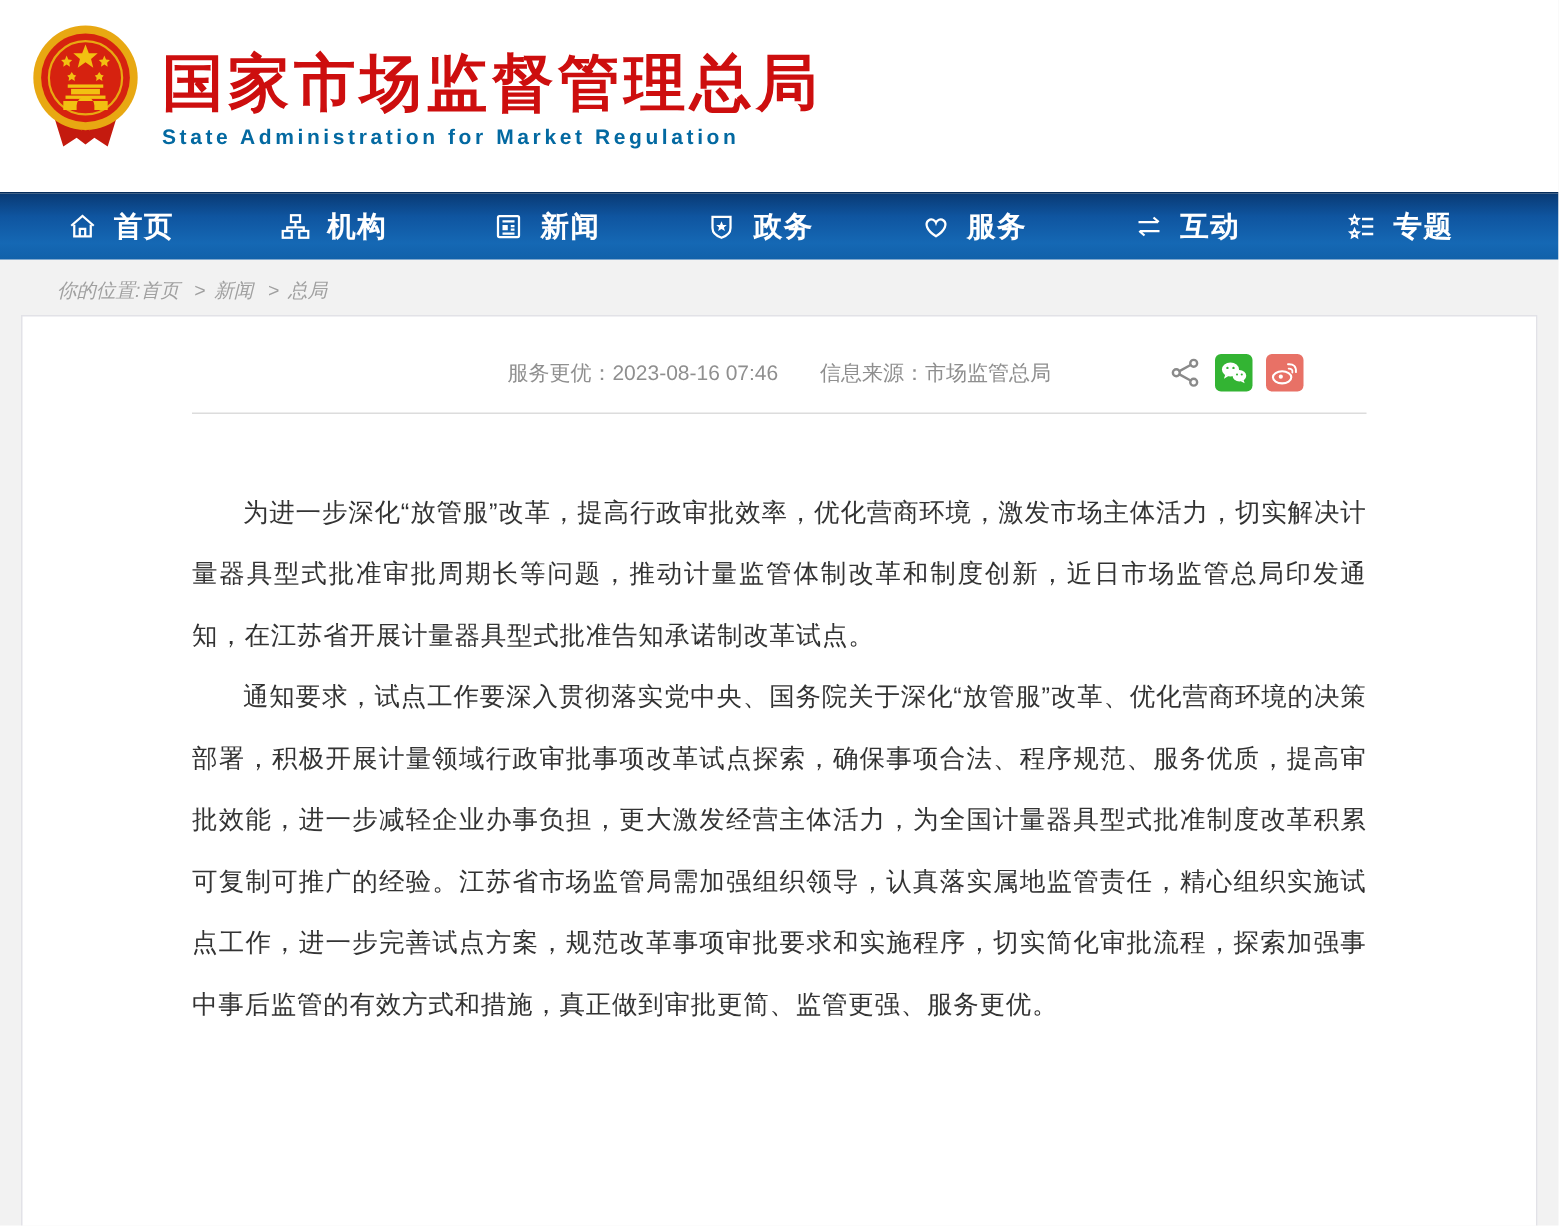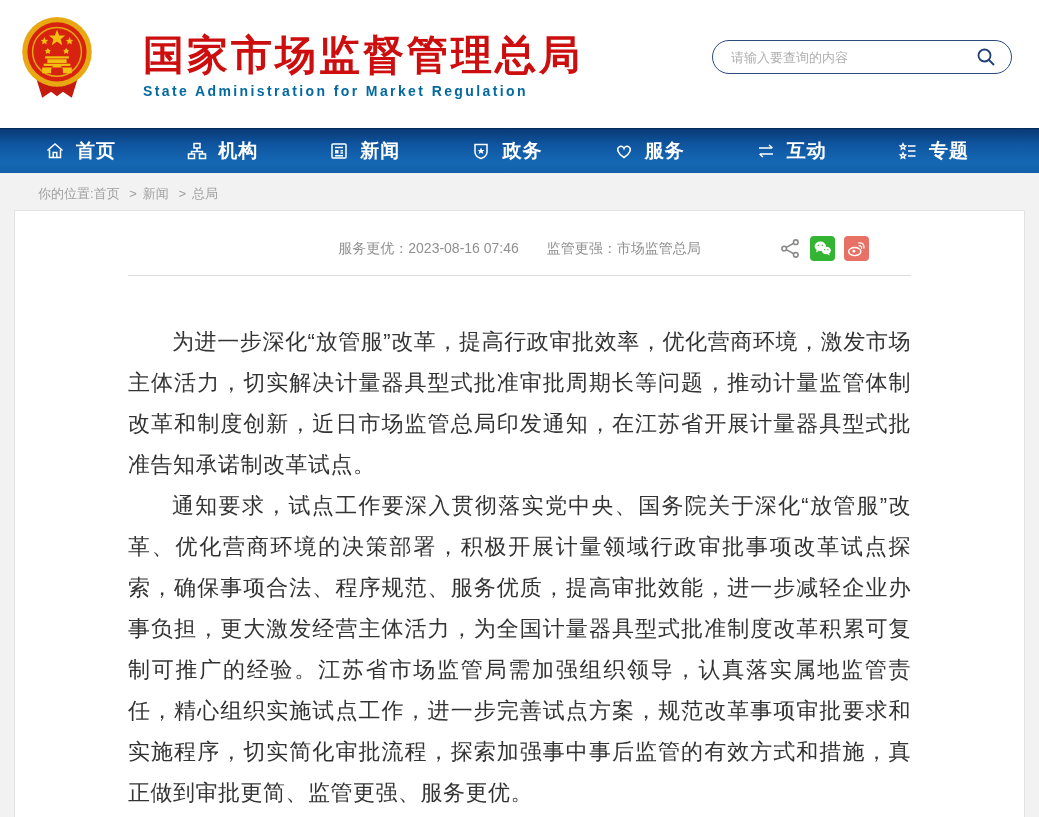--- a/index.html
+++ b/index.html
@@ -15,21 +15,20 @@
     height: 128px;
     background: #ffffff;
     position: relative;
   }
   .logo-link {
     position: absolute;
     left: 20px; top: 14px;
     display: flex;
     align-items: center;
     cursor: pointer;
-    gap: 35px;
   }
   .emblem { width: 74px; height: 92px; }
   .title-block { margin-left: 14px; padding-top: 10px; }
   .site-title-cn {
     color: #cd0e0e;
     font-size: 41px;
     font-weight: 700;
     letter-spacing: 3px;
     line-height: 48px;
     white-space: nowrap;
@@ -95,20 +94,21 @@
     letter-spacing: 1px;
   }
   .nav-icon { width: 20px; height: 20px; display: block; }
 
   
   .breadcrumb {
     height: 37px;
     padding: 12px 0 0 38px;
     font-size: 13px;
     color: #a0a0a0;
+    font-style: italic;
   }
   .breadcrumb .crumb-link { color: #a0a0a0; cursor: pointer; text-decoration: none; }
   .breadcrumb .sep { margin: 0 6px; }
 
   
   .content-card {
     margin: 0 14px;
     background: #ffffff;
     border: 1px solid #e2e2e7;
     height: 660px;
@@ -149,21 +149,21 @@
     cursor: pointer;
   }
   .share-badge svg { width: 21px; height: 21px; display: block; }
   .divider {
     border: none;
     border-top: 1px solid #dcdcdc;
     margin-top: 14px;
   }
   .article-body { margin-top: 45px; }
   .article-body p {
-    font-size: 22px;
+    font-size: 17px;
     line-height: 41px;
     color: #333333;
     text-align: justify;
     text-indent: 2em;
     letter-spacing: 0.5px;
   }
 </style>
 </head>
 <body>
 
@@ -184,29 +184,20 @@
       <rect x="32" y="66" width="36" height="3" fill="#f2c011"></rect>
       <path d="M30 71 h40 v8 h-12 v-4 a8 8 0 0 0 -16 0 v4 h-12 Z" fill="#f2c011"></path>
       <path d="M20 78 a33 33 0 0 0 60 0 l-5 4 a28 28 0 0 1 -50 0 Z" fill="#e8a812"></path>
     </svg>
     <div class="title-block">
       <div class="site-title-cn">国家市场监督管理总局</div>
       <div class="site-title-en">State Administration for Market Regulation</div>
     </div>
   </div>
 
-  <div class="search-box">
-    <input class="search-input" type="text" placeholder="请输入要查询的内容" style="">
-    <button class="search-btn">
-      <svg width="22" height="22" viewBox="0 0 22 22">
-        <circle cx="9.5" cy="9.5" r="6" fill="none" stroke="#1f3f77" stroke-width="1.8"></circle>
-        <line x1="14" y1="14" x2="18.5" y2="18.5" stroke="#1f3f77" stroke-width="1.8" stroke-linecap="round"></line>
-      </svg>
-    </button>
-  </div>
 </header>
 
 <nav class="main-nav">
   <div class="nav-item">
     <svg class="nav-icon" viewBox="0 0 20 20" fill="none" stroke="#fff" stroke-width="1.5">
       <path d="M2.5 9.5 L10 3 L17.5 9.5"></path>
         <path d="M4.5 8.8 V16.5 H15.5 V8.8"></path>
         <path d="M8.2 16.5 V11.5 H11.8 V16.5"></path>
     </svg>
     <span class="nav-label">首页</span>
@@ -263,21 +254,21 @@
   <span>你的位置:</span><span class="crumb-link">首页</span>
   <span class="sep">&gt;</span><span class="crumb-link">新闻</span>
   <span class="sep">&gt;</span><span class="crumb-link">总局</span>
 </div>
 
 <main class="content-card">
   <article class="article">
 
     <div class="meta-row">
       <span class="meta-item"><span>服务更优：</span><span>2023-08-16 07:46</span></span>
-      <span class="meta-item"><span>监管更强：</span><span>市场监管总局</span></span>
+      <span class="meta-item"><span>信息来源：</span><span>市场监管总局</span></span>
 
       <div class="share-bar">
         <svg class="share-plain" viewBox="0 0 21 21" fill="none" stroke="#8a8a8a" stroke-width="1.6">
           <circle cx="4.2" cy="10.5" r="2.3"></circle>
             <circle cx="15.8" cy="4.2" r="2.3"></circle>
             <circle cx="15.8" cy="16.8" r="2.3"></circle>
           <path d="M6.3 9.4 L13.7 5.3 M6.3 11.6 L13.7 15.7"></path>
         </svg>
         <div class="share-badge" style="background:#33b433;">
           <svg viewBox="0 0 24 24">

